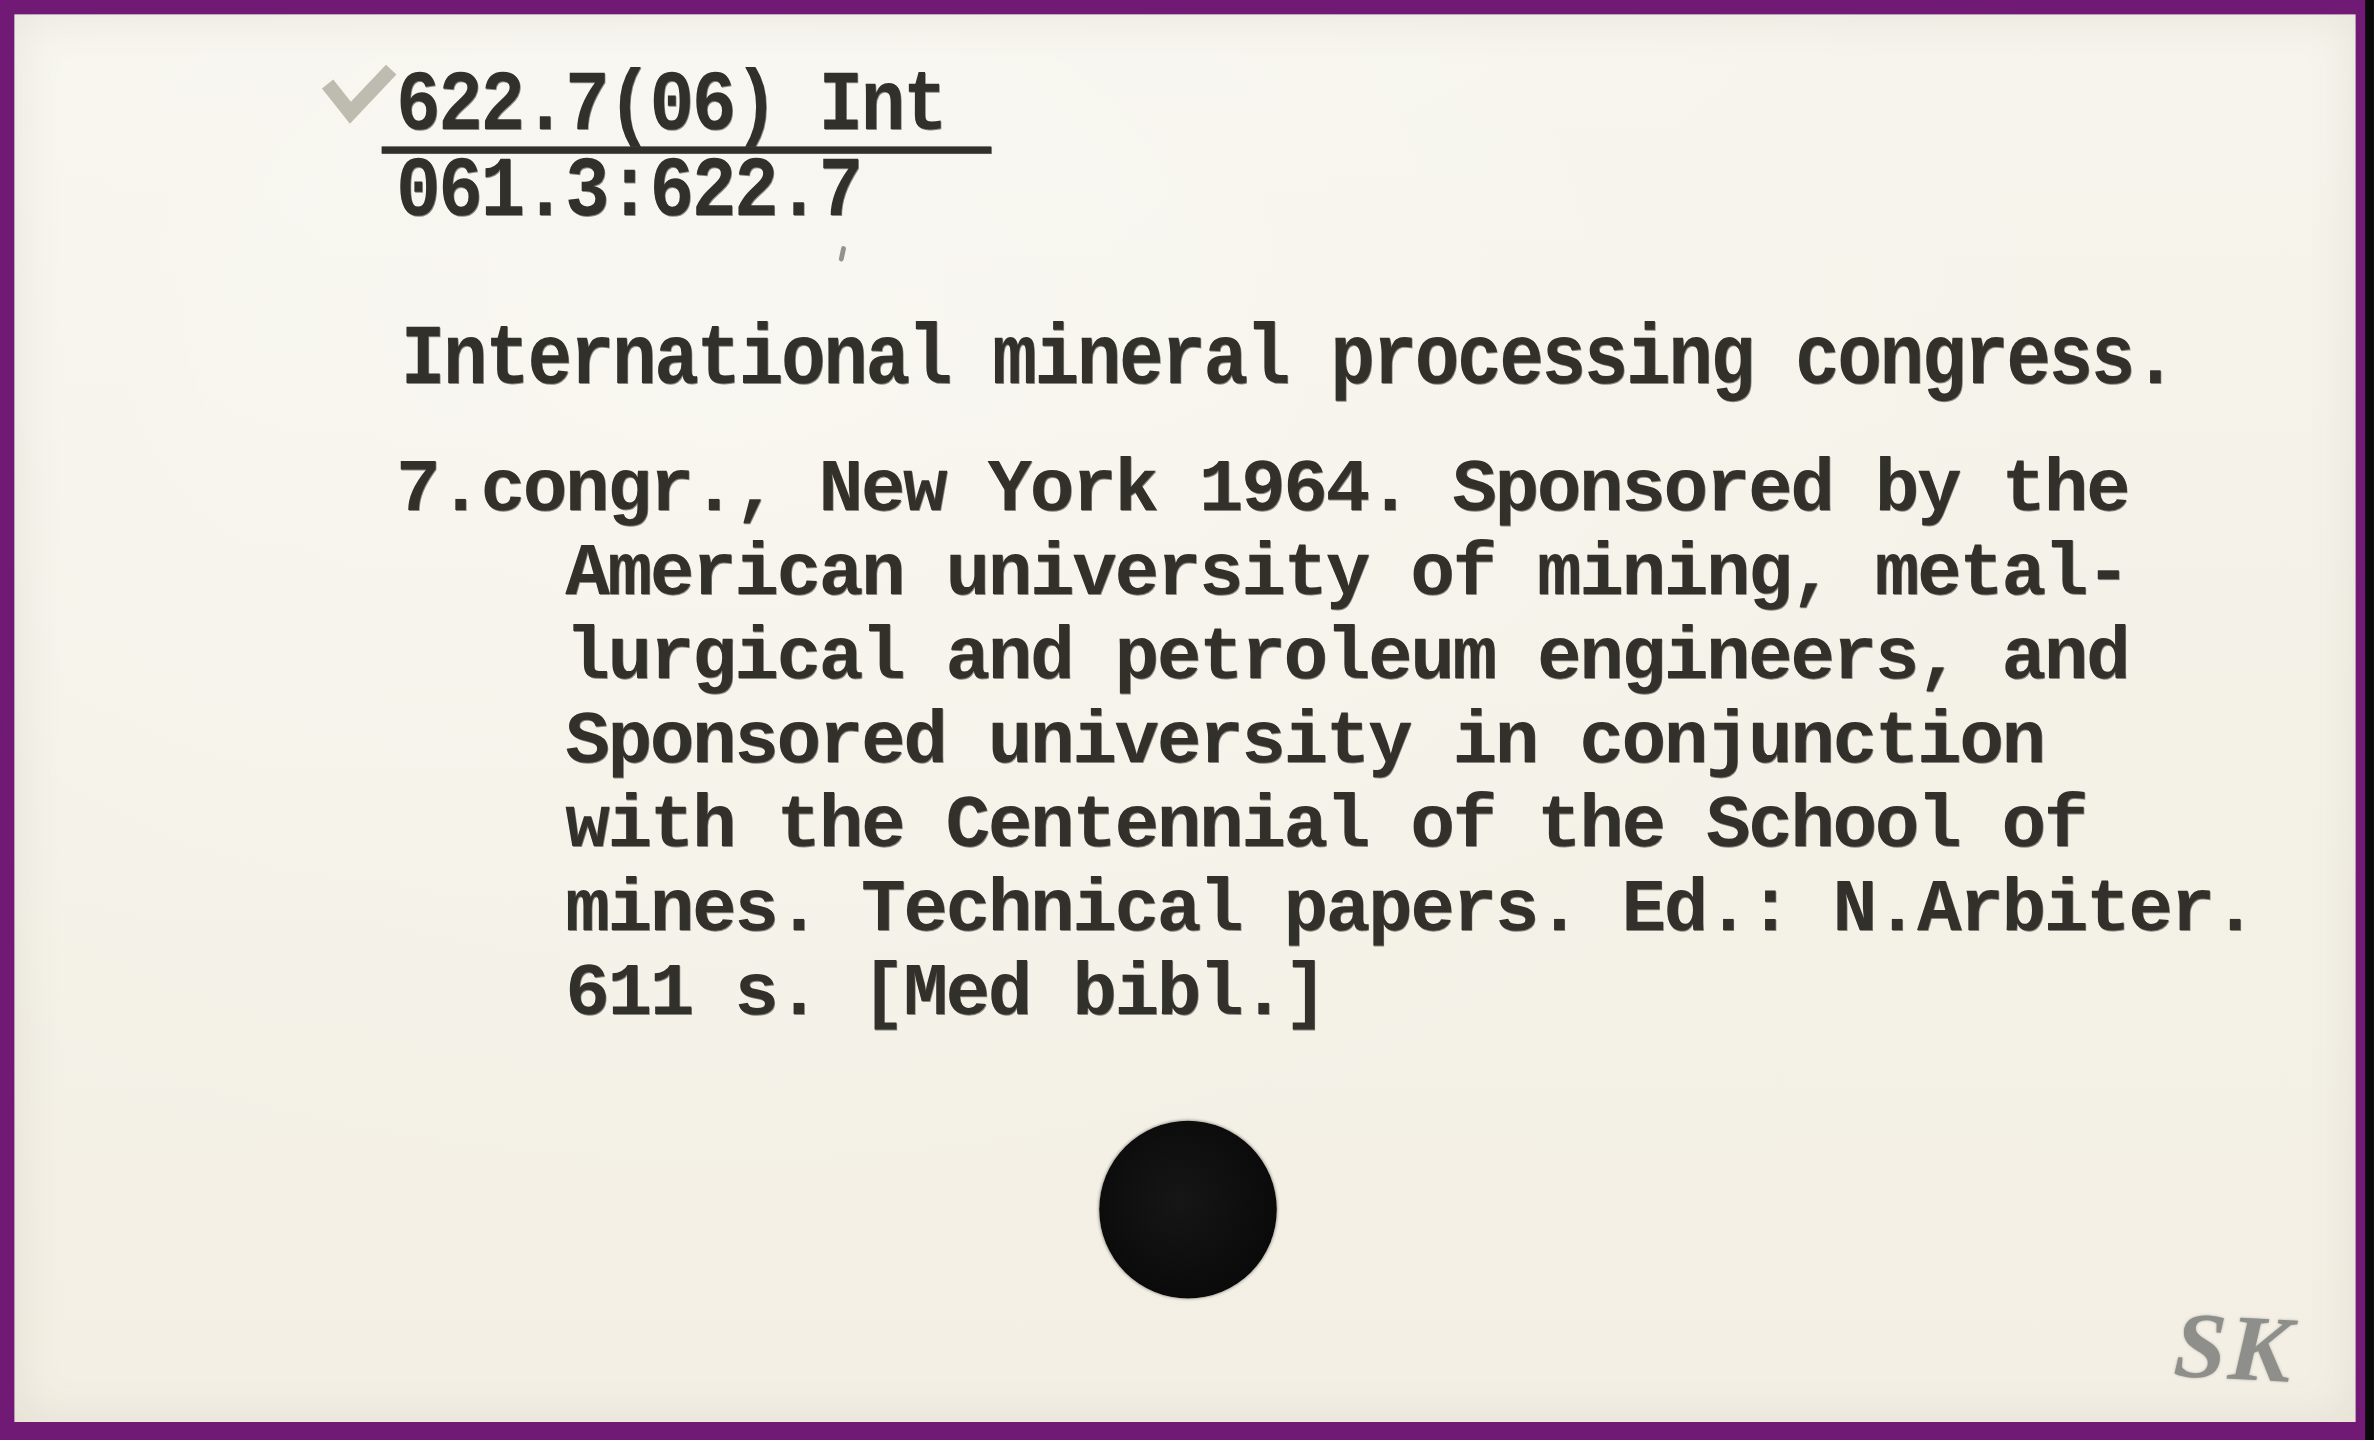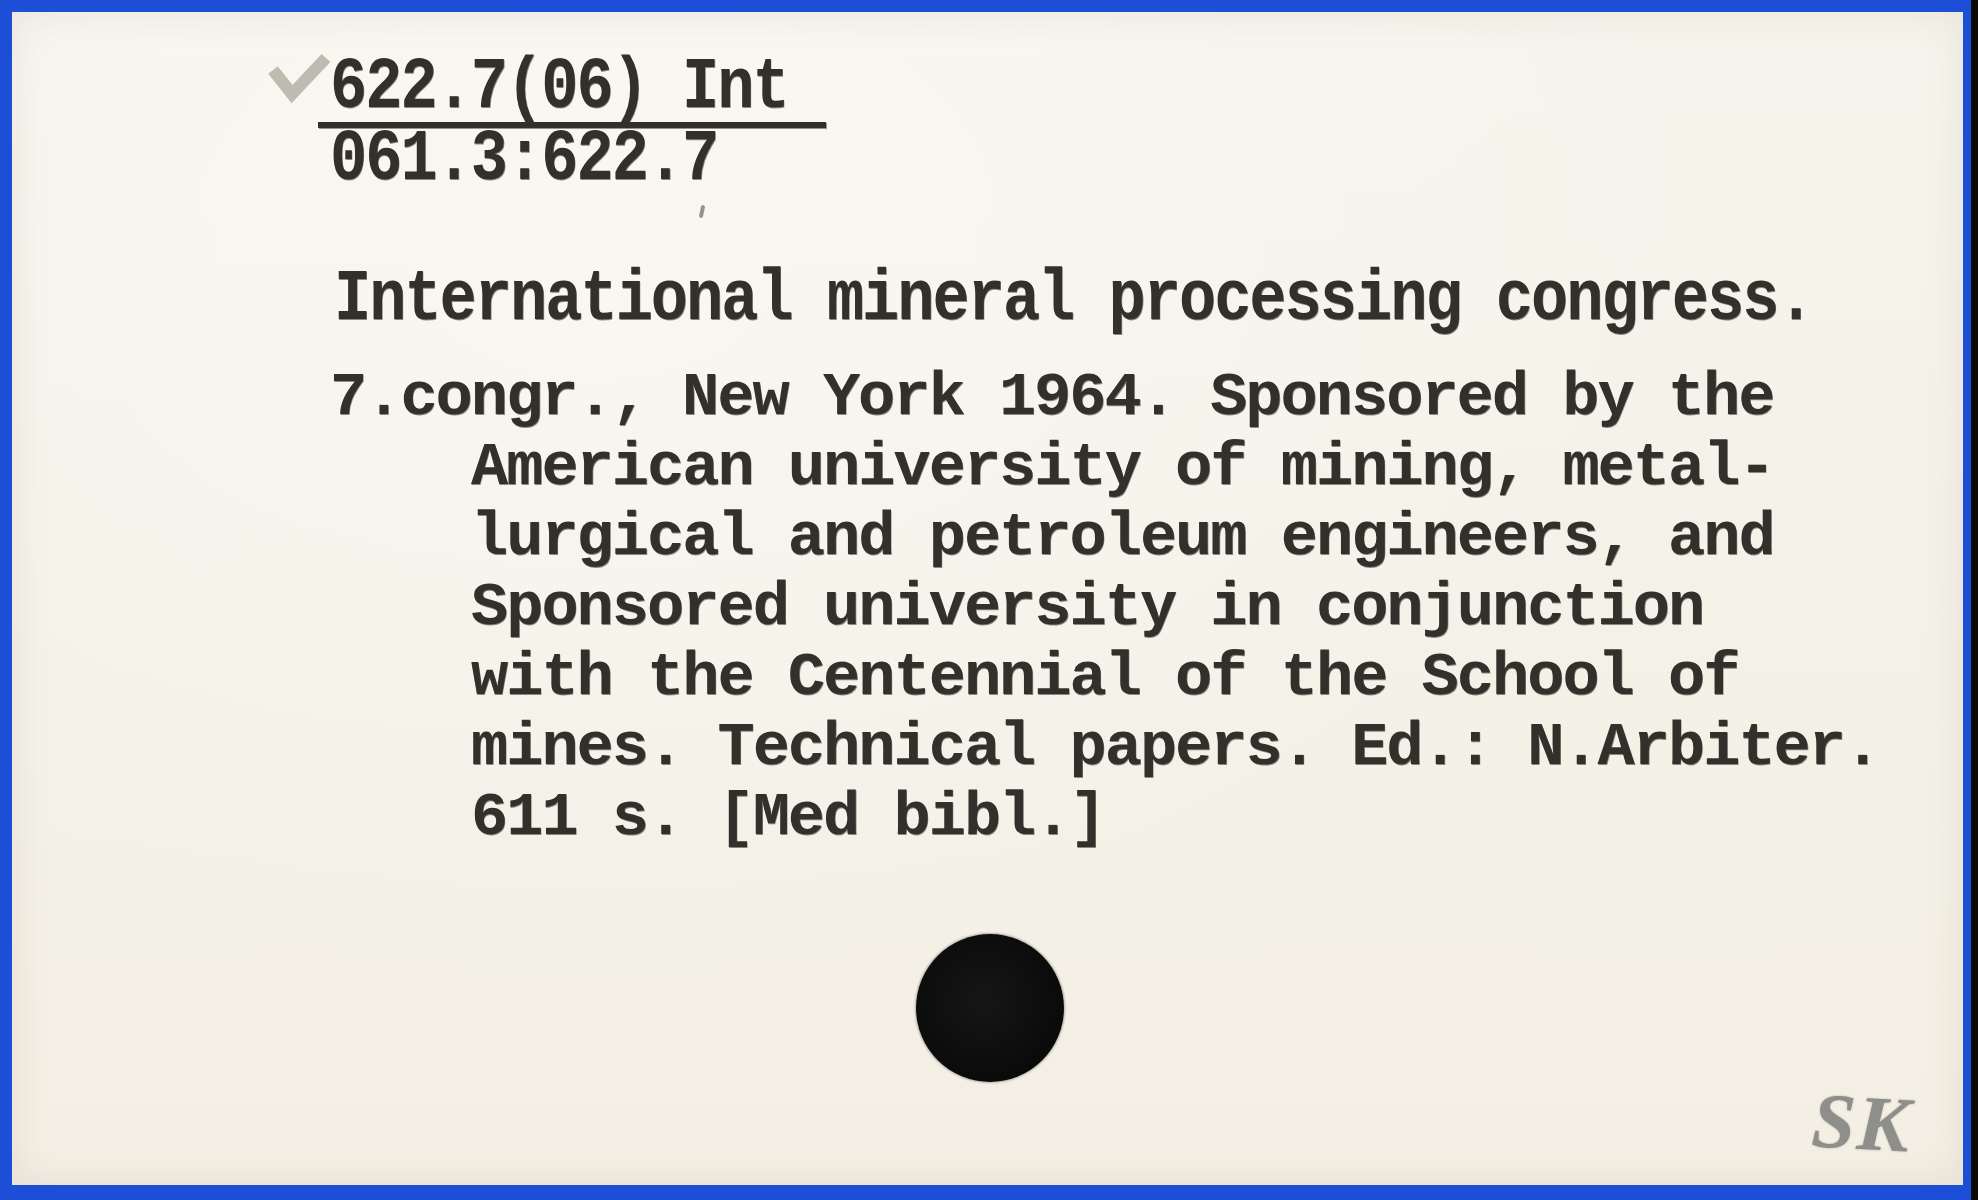--- a/index.html
+++ b/index.html
@@ -5,21 +5,21 @@
   html, body {
     margin: 0; padding: 0;
     width: 1978px; height: 1200px;
     overflow: hidden;
     background: #0a0a0a;
     font-family: "Liberation Mono", "DejaVu Sans Mono", monospace;
   }
   .scan {
     position: relative;
     width: 1971px; height: 1200px;
-    background: #1d4ed8;
+    background: #701a75;
     text-decoration: underline;
   }
   .card {
     position: absolute;
     left: 12px; top: 12px;
     width: 1951px; height: 1173px;
     background:
       radial-gradient(ellipse at 30% 20%, rgba(255,255,255,0.35), rgba(255,255,255,0) 60%),
       linear-gradient(180deg, #f6f4ec 0%, #f4f1e7 55%, #f3efe4 100%);
     box-shadow: inset 0 0 40px rgba(120,110,90,0.12);
@@ -43,21 +43,21 @@
   .underline-bar {
     position: absolute;
     left: 306px; top: 110px;
     width: 508px; height: 6px;
     background: #32302a;
     box-shadow: 0.6px 0.6px 0.4px rgba(50,48,42,0.5);
   }
   .heading { left: 322px; top: 254px; }
   .body-block { position: absolute; left: 318px; top: 351px; width: 1560px; }
   .bline { position: relative; display: block; height: 70px; }
-  .body-block .tline { position: relative; left: 0; top: 0; }
+  .body-block .tline { position: relative; left: 0; top: 11px; }
   .indent { padding-left: 141px; }
   .check-svg { position: absolute; left: 256px; top: 40px; }
   .speck {
     position: absolute;
     left: 688px; top: 193px;
     width: 4px; height: 13px;
     background: #7b7971;
     transform: rotate(12deg);
     border-radius: 2px;
     opacity: 0.8;

